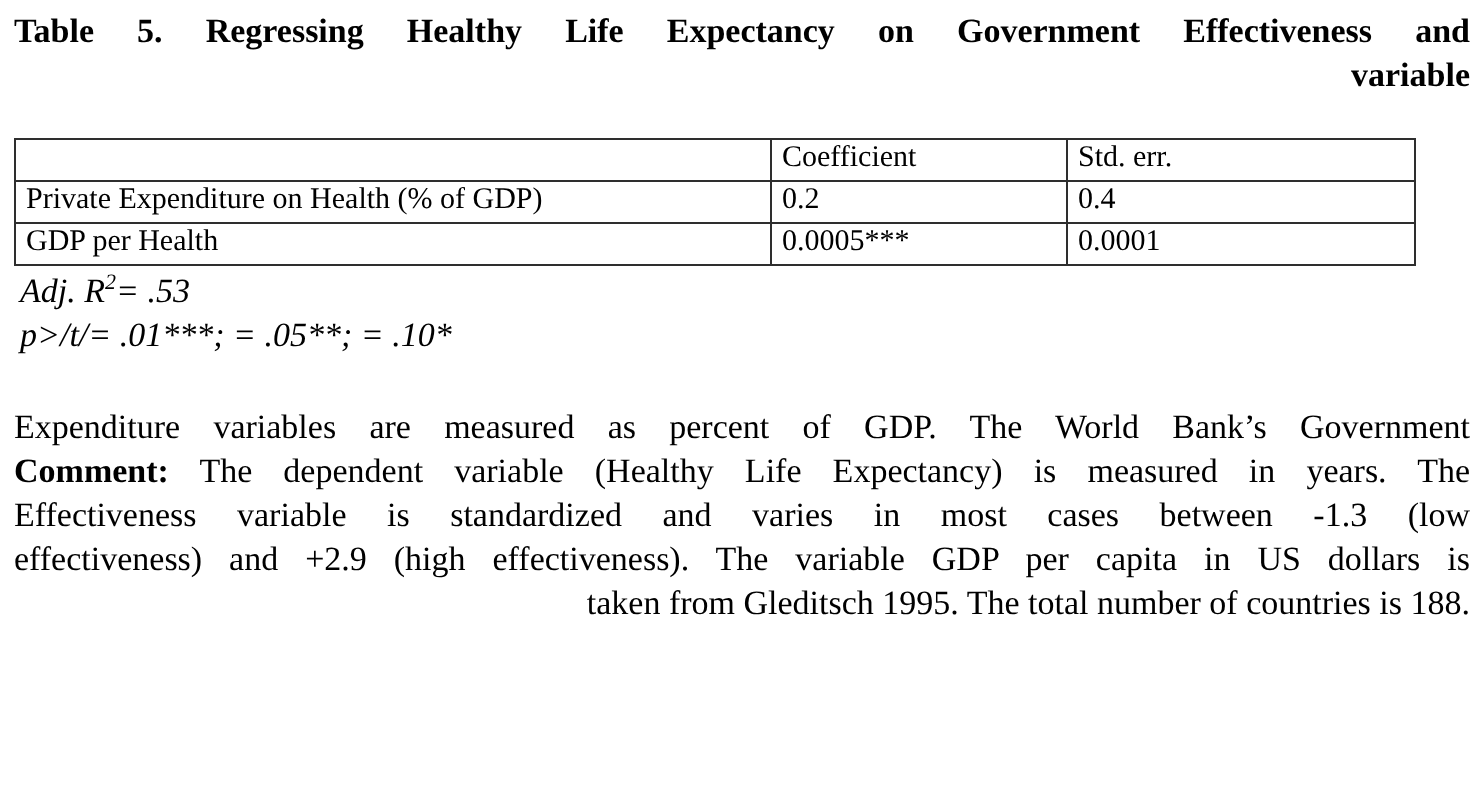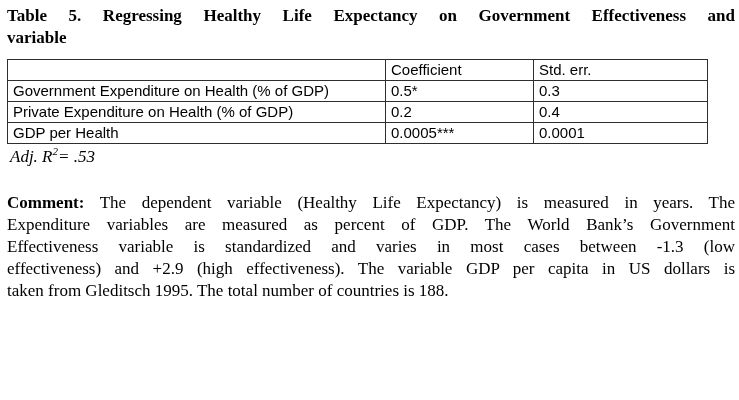--- a/index.html
+++ b/index.html
@@ -13,29 +13,29 @@
 
   
   .title {
     font-family: "Liberation Serif", serif;
     font-weight: bold;
     font-size: 17px;
     line-height: 22px;
     width: 728px;
   }
   .jline { text-align: justify; text-align-last: justify; }
-  .lline { text-align: left; }
+  .lline { text-align: right; }
 
   
   table.reg {
     border-collapse: collapse;
-    margin-top: 10px;
+    margin-top: 20px;
     width: 700px;
     table-layout: fixed;
-    font-family: Liberation Sans, sans-serif;
+    font-family: Liberation Serif, serif;
     font-size: 15px;
   }
   table.reg col.c1 { width: 378px; }
   table.reg col.c2 { width: 148px; }
   table.reg col.c3 { width: 174px; }
   table.reg th, table.reg td {
     border: 1px solid #2e2e2e;
     height: 21px;
     padding: 0 2px 1px 5px;
     font-weight: normal;
@@ -87,42 +87,38 @@
       </colgroup>
     <thead>
       <tr>
         <th></th>
         <th>Coefficient</th>
         <th>Std. err.</th>
       </tr>
     </thead>
     <tbody>
       <tr>
-        <td>Government Expenditure on Health (% of GDP)</td>
-        <td>0.5*</td>
-        <td>0.3</td>
-      </tr>
-      <tr>
         <td>Private Expenditure on Health (% of GDP)</td>
         <td>0.2</td>
         <td>0.4</td>
       </tr>
       <tr>
         <td>GDP per Health</td>
         <td>0.0005***</td>
         <td>0.0001</td>
       </tr>
     </tbody>
   </table>
 
   <div class="notes">
     <div><span>Adj. R</span><sup>2</sup><span>= .53</span></div>
+    <div>p&gt;/t/= .01***; = .05**; = .10*</div>
   </div>
 
   <div class="comment">
+    <div class="jline">Expenditure variables are measured as percent of GDP. The World Bank’s Government</div>
     <div class="jline"><span class="bold">Comment:</span> <span>The dependent variable (Healthy Life Expectancy) is measured in years. The</span></div>
-    <div class="jline">Expenditure variables are measured as percent of GDP. The World Bank’s Government</div>
     <div class="jline">Effectiveness variable is standardized and varies in most cases between -1.3 (low</div>
     <div class="jline">effectiveness) and +2.9 (high effectiveness). The variable GDP per capita in US dollars is</div>
     <div class="lline">taken from Gleditsch 1995. The total number of countries is 188.</div>
   </div>
 
 </div>
 
 </body></html>

